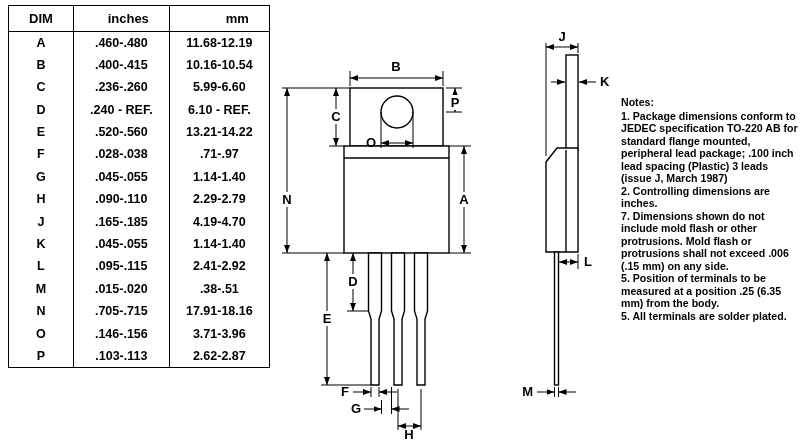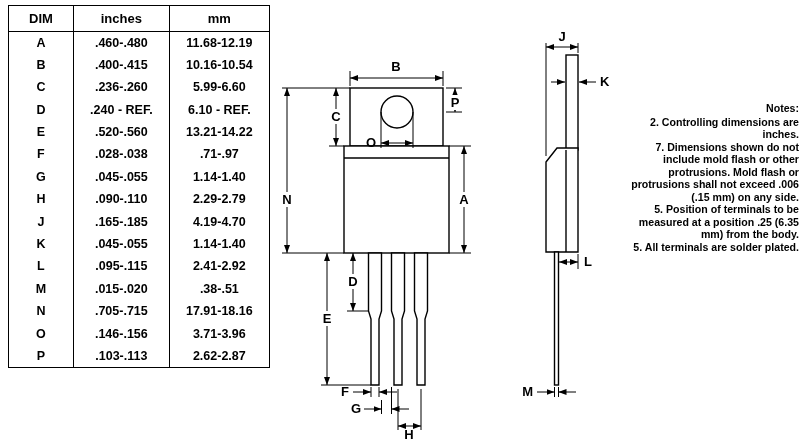--- a/index.html
+++ b/index.html
@@ -19,44 +19,43 @@
   table.dims {
     border-collapse: collapse;
     border: 1.6px solid #000;
     color: #000;
     font-weight: bold;
   }
   .dims th {
     border: 1.6px solid #000;
     font-size: 13px;
     padding: 5px 20px;
-    text-align: center;
+    text-align: right;
   }
   .dims td {
     border-left: 1.6px solid #000;
     border-right: 1.6px solid #000;
     font-size: 12.5px;
     text-align: center;
     padding: 0 4px;
     height: 22.4px;
     line-height: 1;
   }
   .c-dim { width: 38px; }
   .c-in  { width: 96px; }
   .c-mm  { width: 100px; }
 
   
   .notes {
     position: absolute;
-    left: 621px; top: 102px; width: 178px;
+    left: 621px; top: 96px; width: 178px;
     font-size: 10.6px;
     line-height: 1.18;
     font-weight: bold;
     color: #000;
-    text-align: right;
   }
   .notes-title { margin-bottom: 1px; }
   .note-item { margin: 0; }
 
   
   .dt {
     font-family: "Liberation Sans", sans-serif;
     font-weight: bold;
     font-size: 13px;
     fill: #000;
@@ -254,19 +253,20 @@
             <td class="c-dim">P</td>
             <td class="c-in">.103-.113</td>
             <td class="c-mm">2.62-2.87</td>
           </tr>
       </tbody>
     </table>
   </div>
 
   <div class="notes">
     <div class="notes-title">Notes:</div>
+    <div class="note-item">1.  Package dimensions conform to JEDEC specification TO-220 AB for standard flange mounted, peripheral lead package;  .100 inch lead spacing (Plastic) 3 leads (issue J, March 1987)</div>
     <div class="note-item">2.  Controlling dimensions are inches.</div>
     <div class="note-item">7.  Dimensions shown do not include mold flash or other protrusions.  Mold flash or protrusions shall not exceed .006 (.15 mm) on any side.</div>
     <div class="note-item">5.  Position of terminals to be measured at a position .25 (6.35 mm) from the body.</div>
     <div class="note-item">5. All terminals are solder plated.</div>
   </div>
 
 </div>
 
 </body></html>

